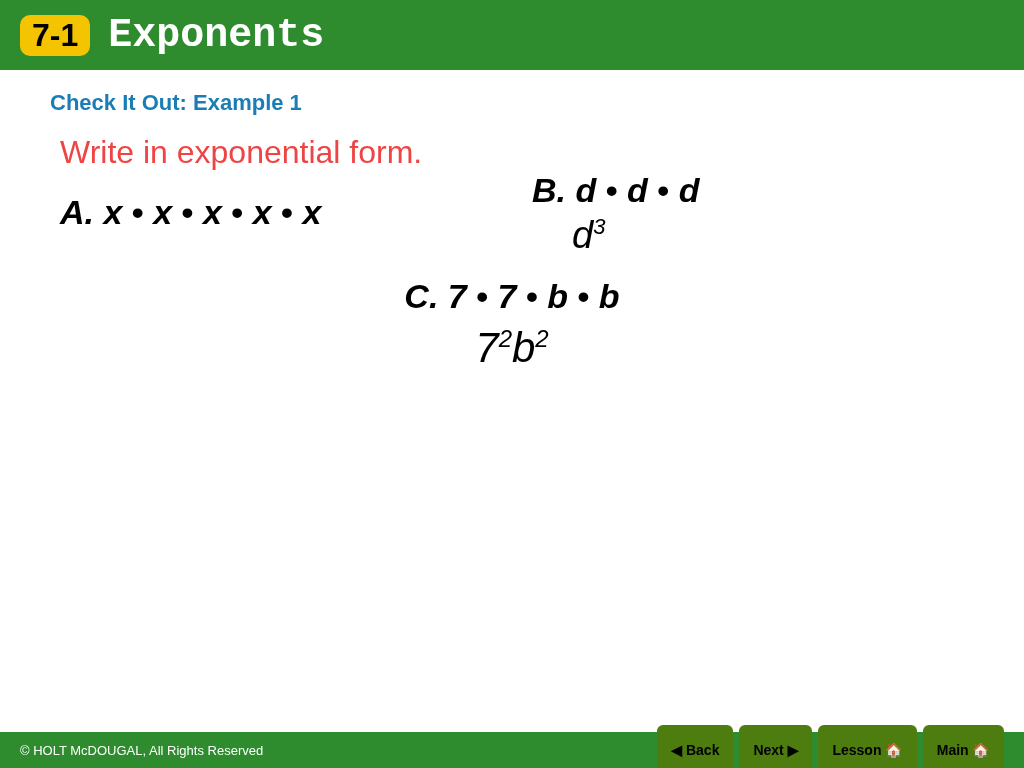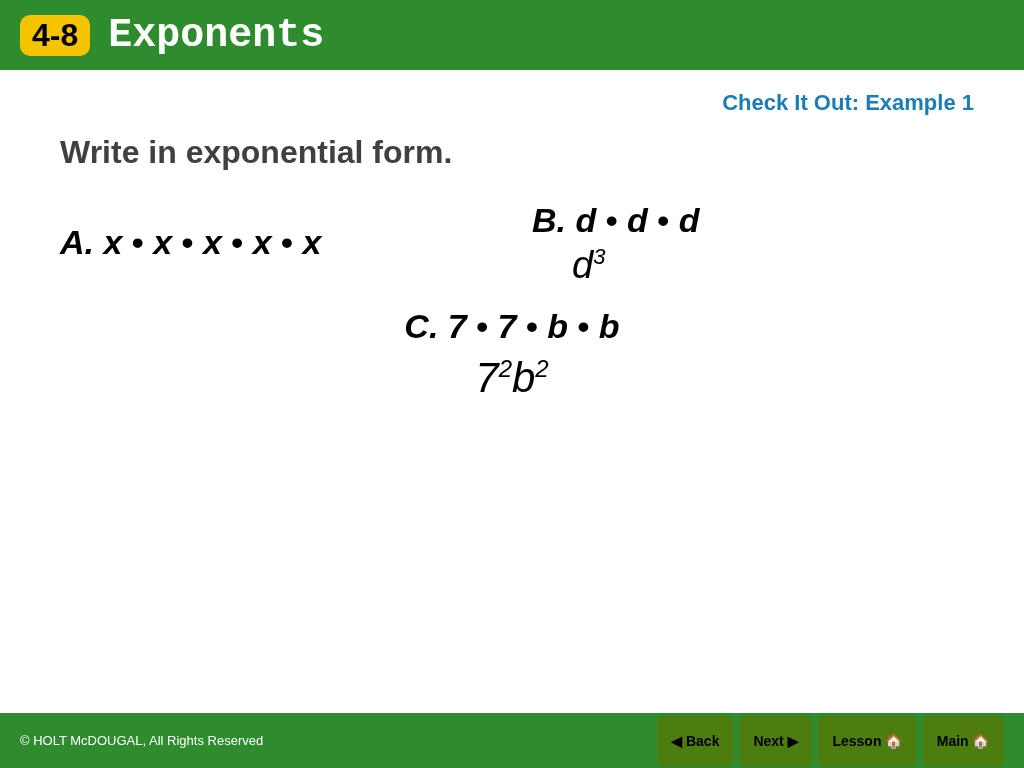--- a/index.html
+++ b/index.html
@@ -42,32 +42,31 @@
 
     
     .content {
       background: #fff;
       padding: 20px 50px 10px 50px;
       height: calc(768px - 70px - 44px);
       overflow: hidden;
     }
 
     .subtitle {
-      text-align: right;
+      text-align: left;
       color: #1a7db5;
       font-size: 22px;
       font-weight: bold;
       margin-bottom: 18px;
     }
 
     .instruction {
       font-size: 32px;
-      font-weight: bold;
-      color: #404040;
-      margin-bottom: 30px;
+      font-weight: normal;
+      color: #ef4444;
       margin-left: 10px;
     }
 
     .problems-row {
       display: flex;
       flex-direction: row;
       justify-content: flex-start;
       align-items: center;
       margin-bottom: 20px;
     }
@@ -124,21 +123,21 @@
     .problem-c-answer sup {
       font-size: 24px;
     }
 
     
     .footer {
       position: absolute;
       bottom: 0;
       left: 0;
       right: 0;
-      height: 55px;
+      height: 36px;
       background: #2e8b2e;
       display: flex;
       align-items: center;
       justify-content: space-between;
       padding: 0 20px;
       margin-top: 20px;
     }
 
     .copyright {
       color: #fff;
@@ -167,21 +166,21 @@
 
     .bullet {
       font-style: normal;
       font-weight: bold;
     }
   </style>
 </head>
 <body>
 
 <div class="header">
-  <div class="lesson-badge">4-8</div>
+  <div class="lesson-badge">7-1</div>
   <div class="lesson-title">Exponents</div>
 </div>
 
 <div class="content">
   <div class="subtitle">Check It Out: Example 1</div>
   <div class="instruction">Write in exponential form.</div>
 
   <div class="problems-row">
     <div class="problem-a">
       <div class="problem-label">

